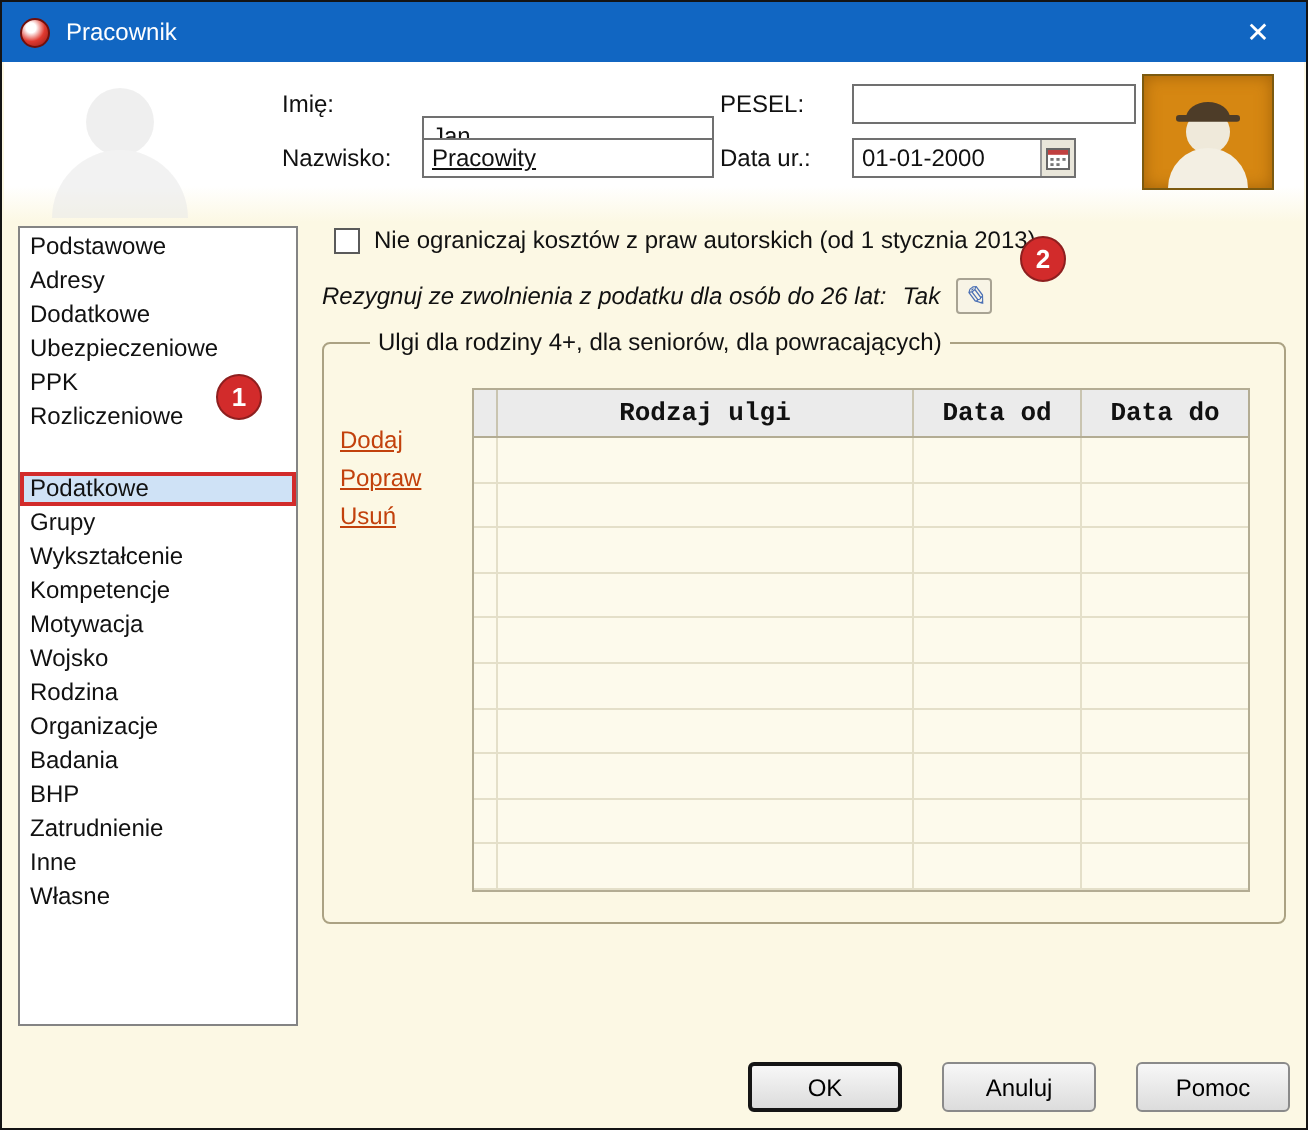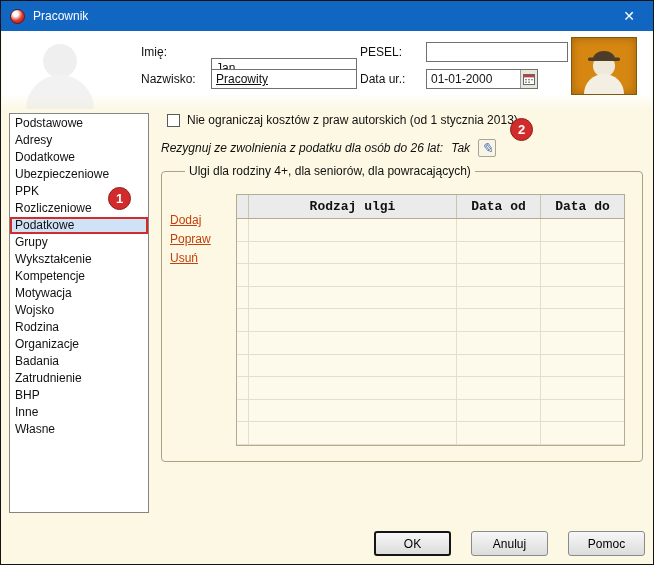--- a/index.html
+++ b/index.html
@@ -31,21 +31,21 @@
           display:flex;align-items:center;justify-content:center;cursor:pointer;}
   .avatar{position:absolute;left:569px;top:6px;width:66px;height:58px;overflow:hidden;
           background:var(--avatar-bg,#d68712);border:1px solid #7c5a10;
           box-shadow:inset 0 0 8px rgba(120,70,0,.55);}
 
   
   .listbox{position:absolute;left:8px;top:112px;width:140px;height:400px;background:#fff;
            border:1px solid #848484;padding-top:1px;overflow:hidden;}
   .lb-item{height:17px;line-height:17px;padding:0 5px;white-space:nowrap;cursor:default;}
   .lb-item.selected{background:var(--selected-item-bg,#cfe2f6);
-                    outline:2px solid var(--annotation-red,#d22b2b);outline-offset:-2px;}
+                    outline:2px solid var(--annotation-red,#d22b2b);outline-offset:-2px;margin-top:19px;}
 
   
   .row-checkbox{position:absolute;left:166px;top:112px;display:flex;align-items:center;gap:7px;white-space:nowrap;}
   .checkbox{width:13px;height:13px;background:#fff;border:1px solid #5a5a5a;flex:none;cursor:pointer;}
   .row-rezygnuj{position:absolute;left:160px;top:138px;display:flex;align-items:center;gap:8px;white-space:nowrap;font-style:italic;}
   .editbtn{width:18px;height:18px;border:1px solid #a8a393;background:#f8f4e6;border-radius:2px;
            display:flex;align-items:center;justify-content:center;cursor:pointer;}
   .pencil{color:#4a6fb5;font-size:14px;line-height:1;}
 
   
@@ -141,22 +141,22 @@
       <div class="lb-item">Rozliczeniowe</div>
       <div class="lb-item selected">Podatkowe</div>
       <div class="lb-item">Grupy</div>
       <div class="lb-item">Wykształcenie</div>
       <div class="lb-item">Kompetencje</div>
       <div class="lb-item">Motywacja</div>
       <div class="lb-item">Wojsko</div>
       <div class="lb-item">Rodzina</div>
       <div class="lb-item">Organizacje</div>
       <div class="lb-item">Badania</div>
+      <div class="lb-item">BHP</div>
       <div class="lb-item">Zatrudnienie</div>
-      <div class="lb-item">BHP</div>
       <div class="lb-item">Inne</div>
       <div class="lb-item">Własne</div>
     </div>
 
   <div class="row-checkbox">
     <span class="checkbox"></span>
     <span>Nie ograniczaj kosztów z praw autorskich (od 1 stycznia 2013)</span>
   </div>
 
   <div class="row-rezygnuj">

